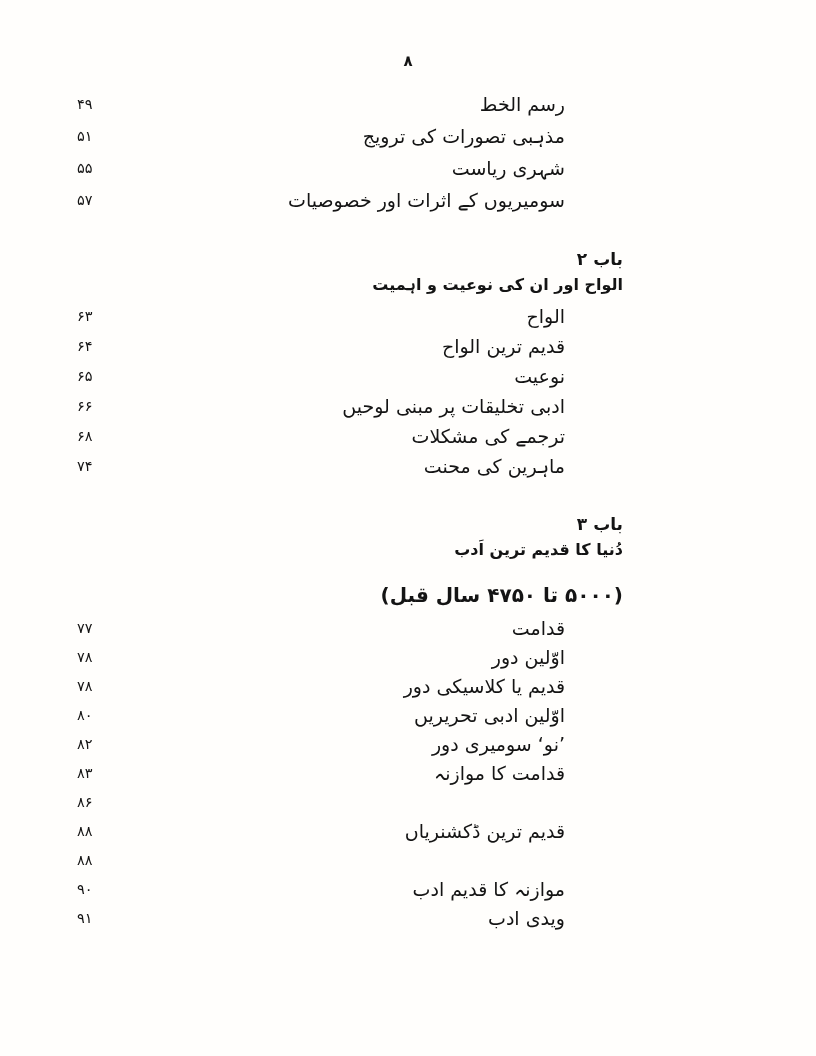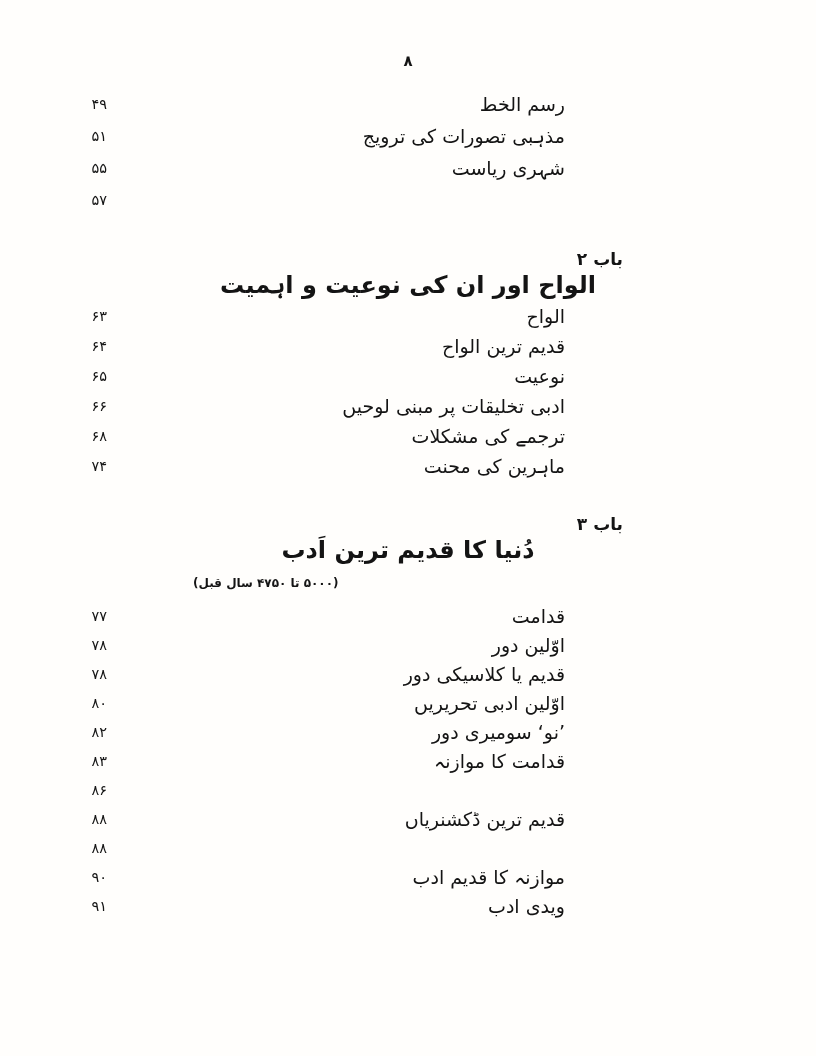--- a/index.html
+++ b/index.html
@@ -44,47 +44,47 @@
   }
   .sec2 .toc-row { height: 30px; }
   .sec3 .toc-row { height: 29px; }
   .entry-title {
     font-size: 19px;
   }
   .entry-page {
     font-size: 14.5px;
     direction: ltr;
     width: 30px;
-    text-align: right;
+    text-align: left;
     margin-right: auto;
     margin-left: -58px; 
     transform: translateX(-58px);
   }
   .chapter-label {
     text-align: right;
     font-size: 17px;
     font-weight: bold;
     height: 26px;
     line-height: 26px;
     margin-top: 30px;
   }
   .chapter-title {
-    text-align: center;
-    font-size: 24px;
+    text-align: right;
+    font-size: 16px;
     font-weight: bold;
     height: 26px;
     line-height: 26px;
   }
   .chapter-subtitle {
-    text-align: left;
-    font-size: 12px;
+    text-align: right;
+    font-size: 20px;
     font-weight: bold;
     height: 24px;
     line-height: 24px;
-    margin-top: 8px;
+    margin-top: 20px;
   }
   .sec-rows-2 { margin-top: 3px; }
   .sec-rows-3 { margin-top: 6px; }
 </style>
 </head>
 <body>
 
 <div class="page">
 
   <div class="page-number">۸</div>
@@ -98,20 +98,21 @@
       </div>
       <div class="toc-row">
         <span class="entry-title">مذہبی تصورات کی ترویج</span>
         <span class="entry-page">۵۱</span>
       </div>
       <div class="toc-row">
         <span class="entry-title">شہری ریاست</span>
         <span class="entry-page">۵۵</span>
       </div>
       <div class="toc-row">
+        <span class="entry-title">سومیریوں کے اثرات اور خصوصیات</span>
         <span class="entry-page">۵۷</span>
       </div>
     </div>
 
     <div class="toc-section sec2">
       <div class="chapter-label">باب ۲</div>
       <div class="chapter-title">الواح اور ان کی نوعیت و اہمیت</div>
       <div class="sec-rows-2">
         <div class="toc-row">
           <span class="entry-title">الواح</span>

